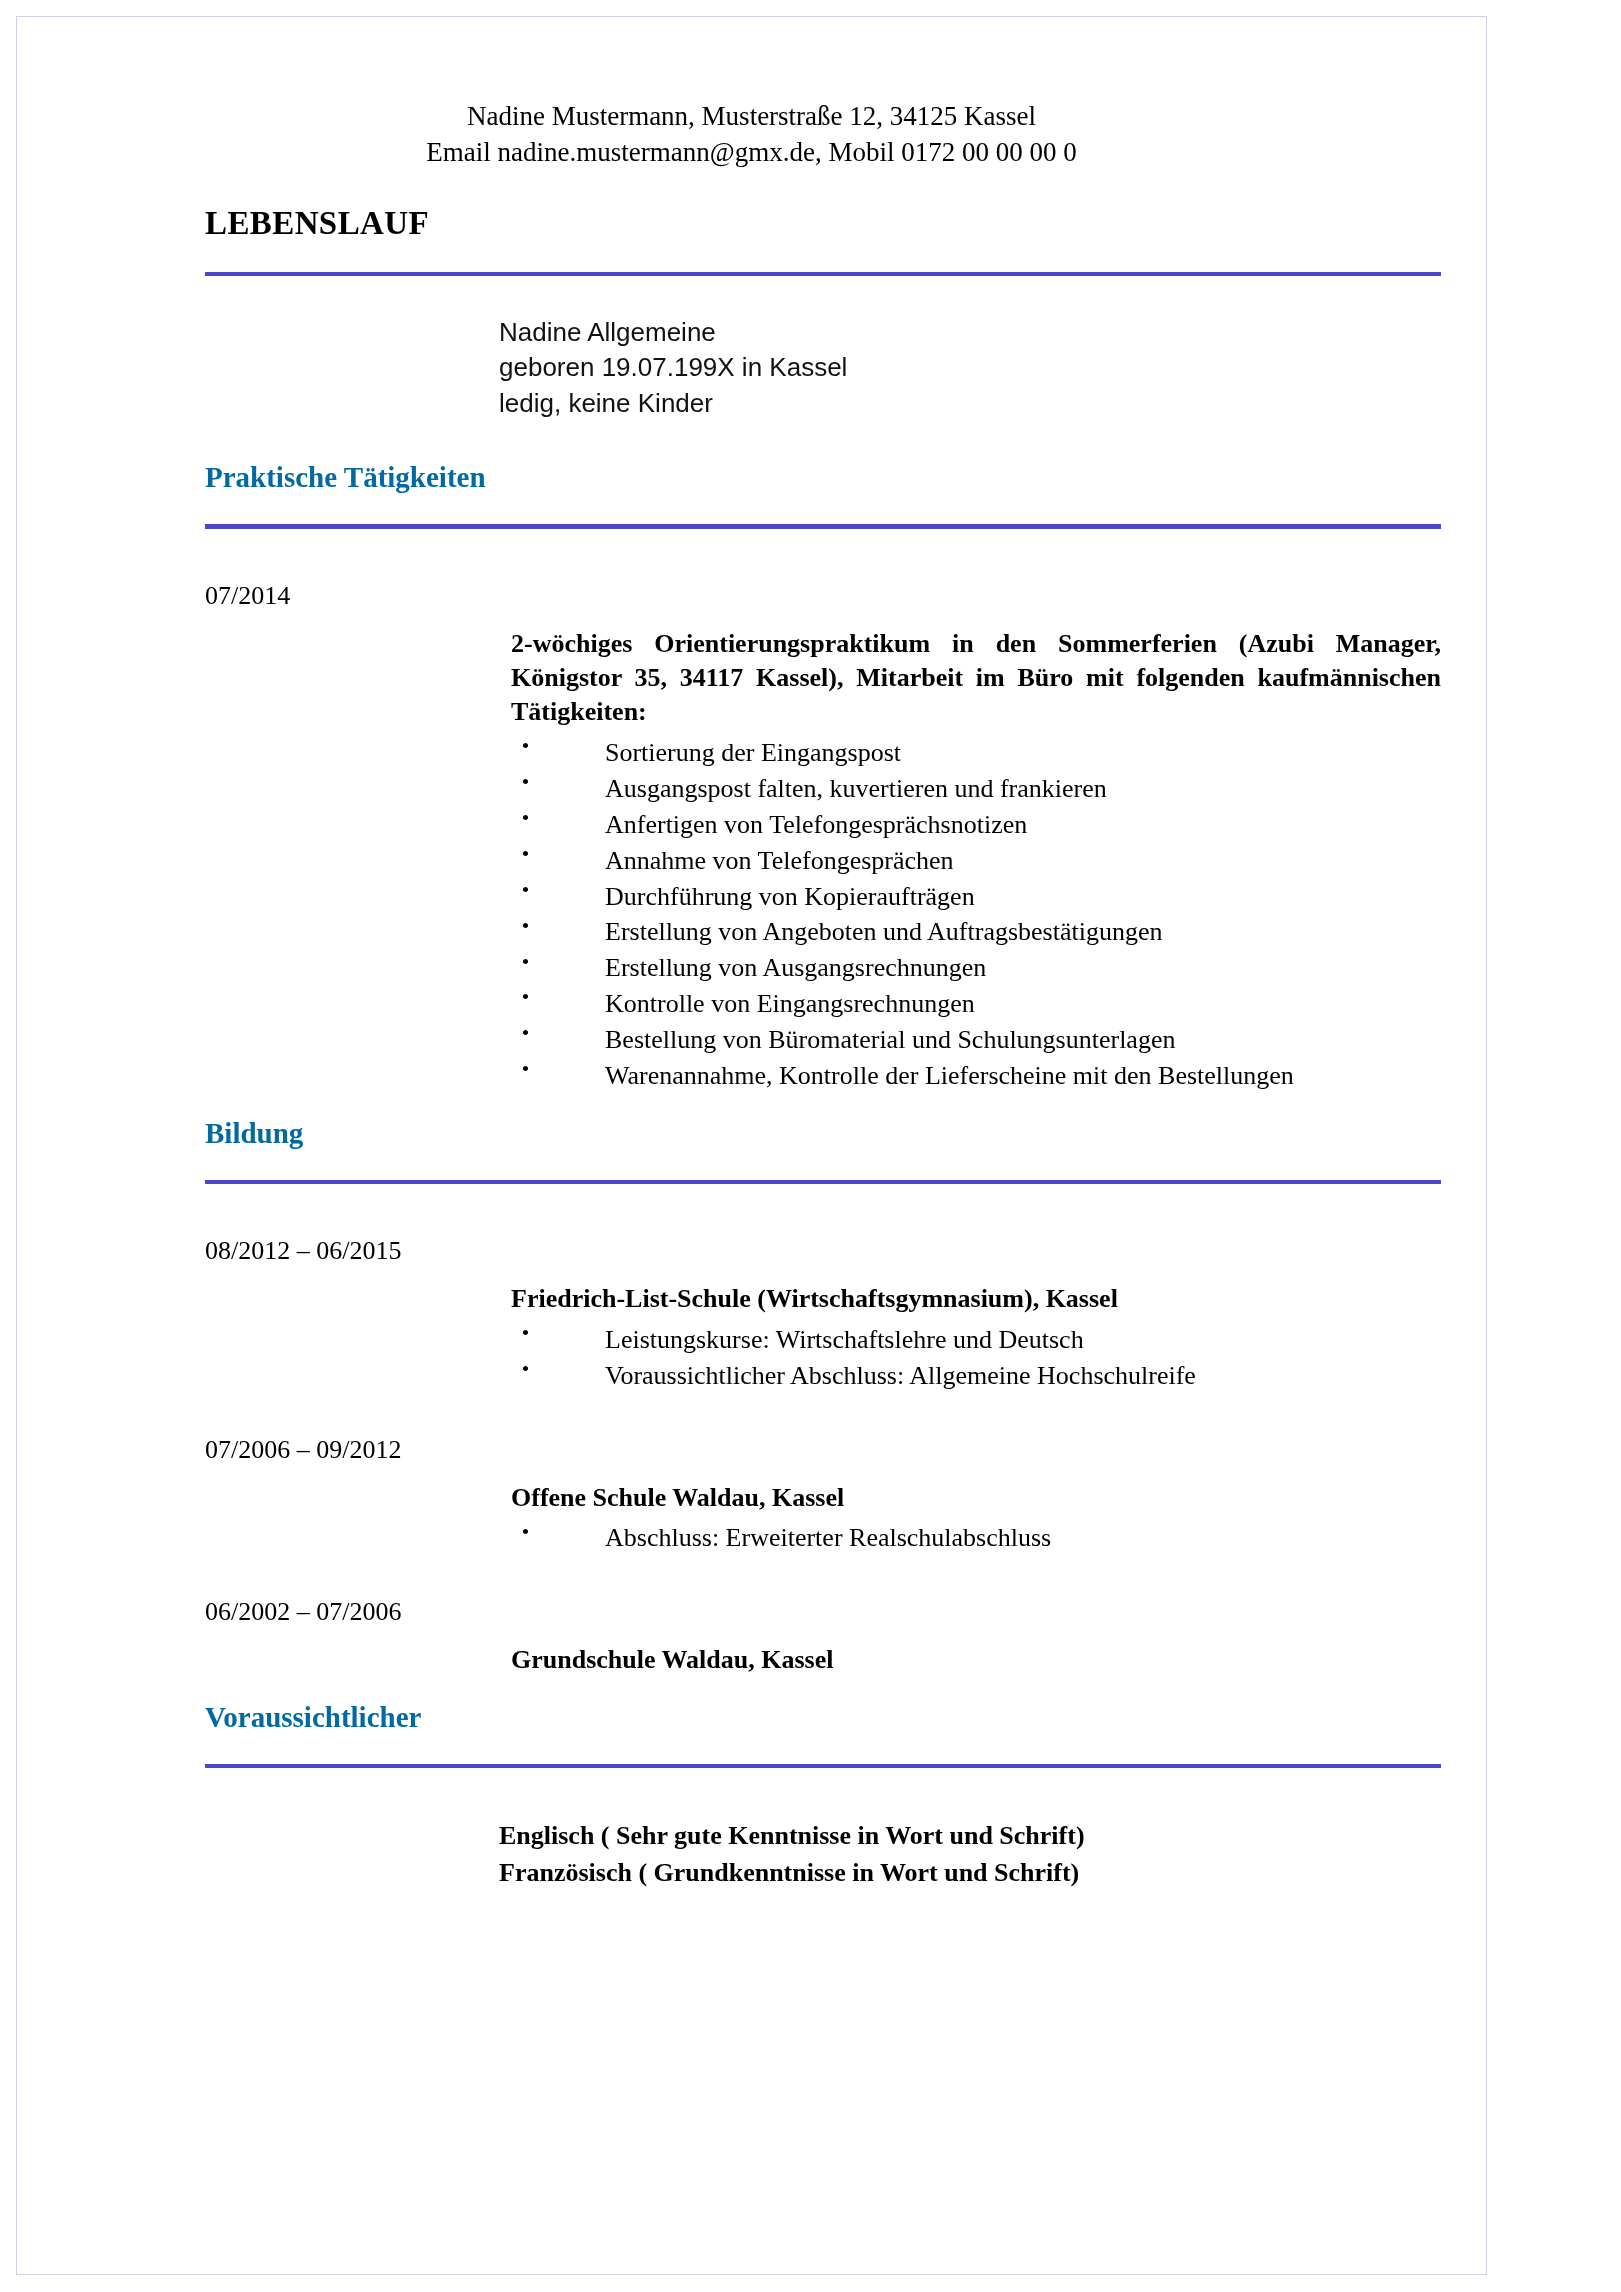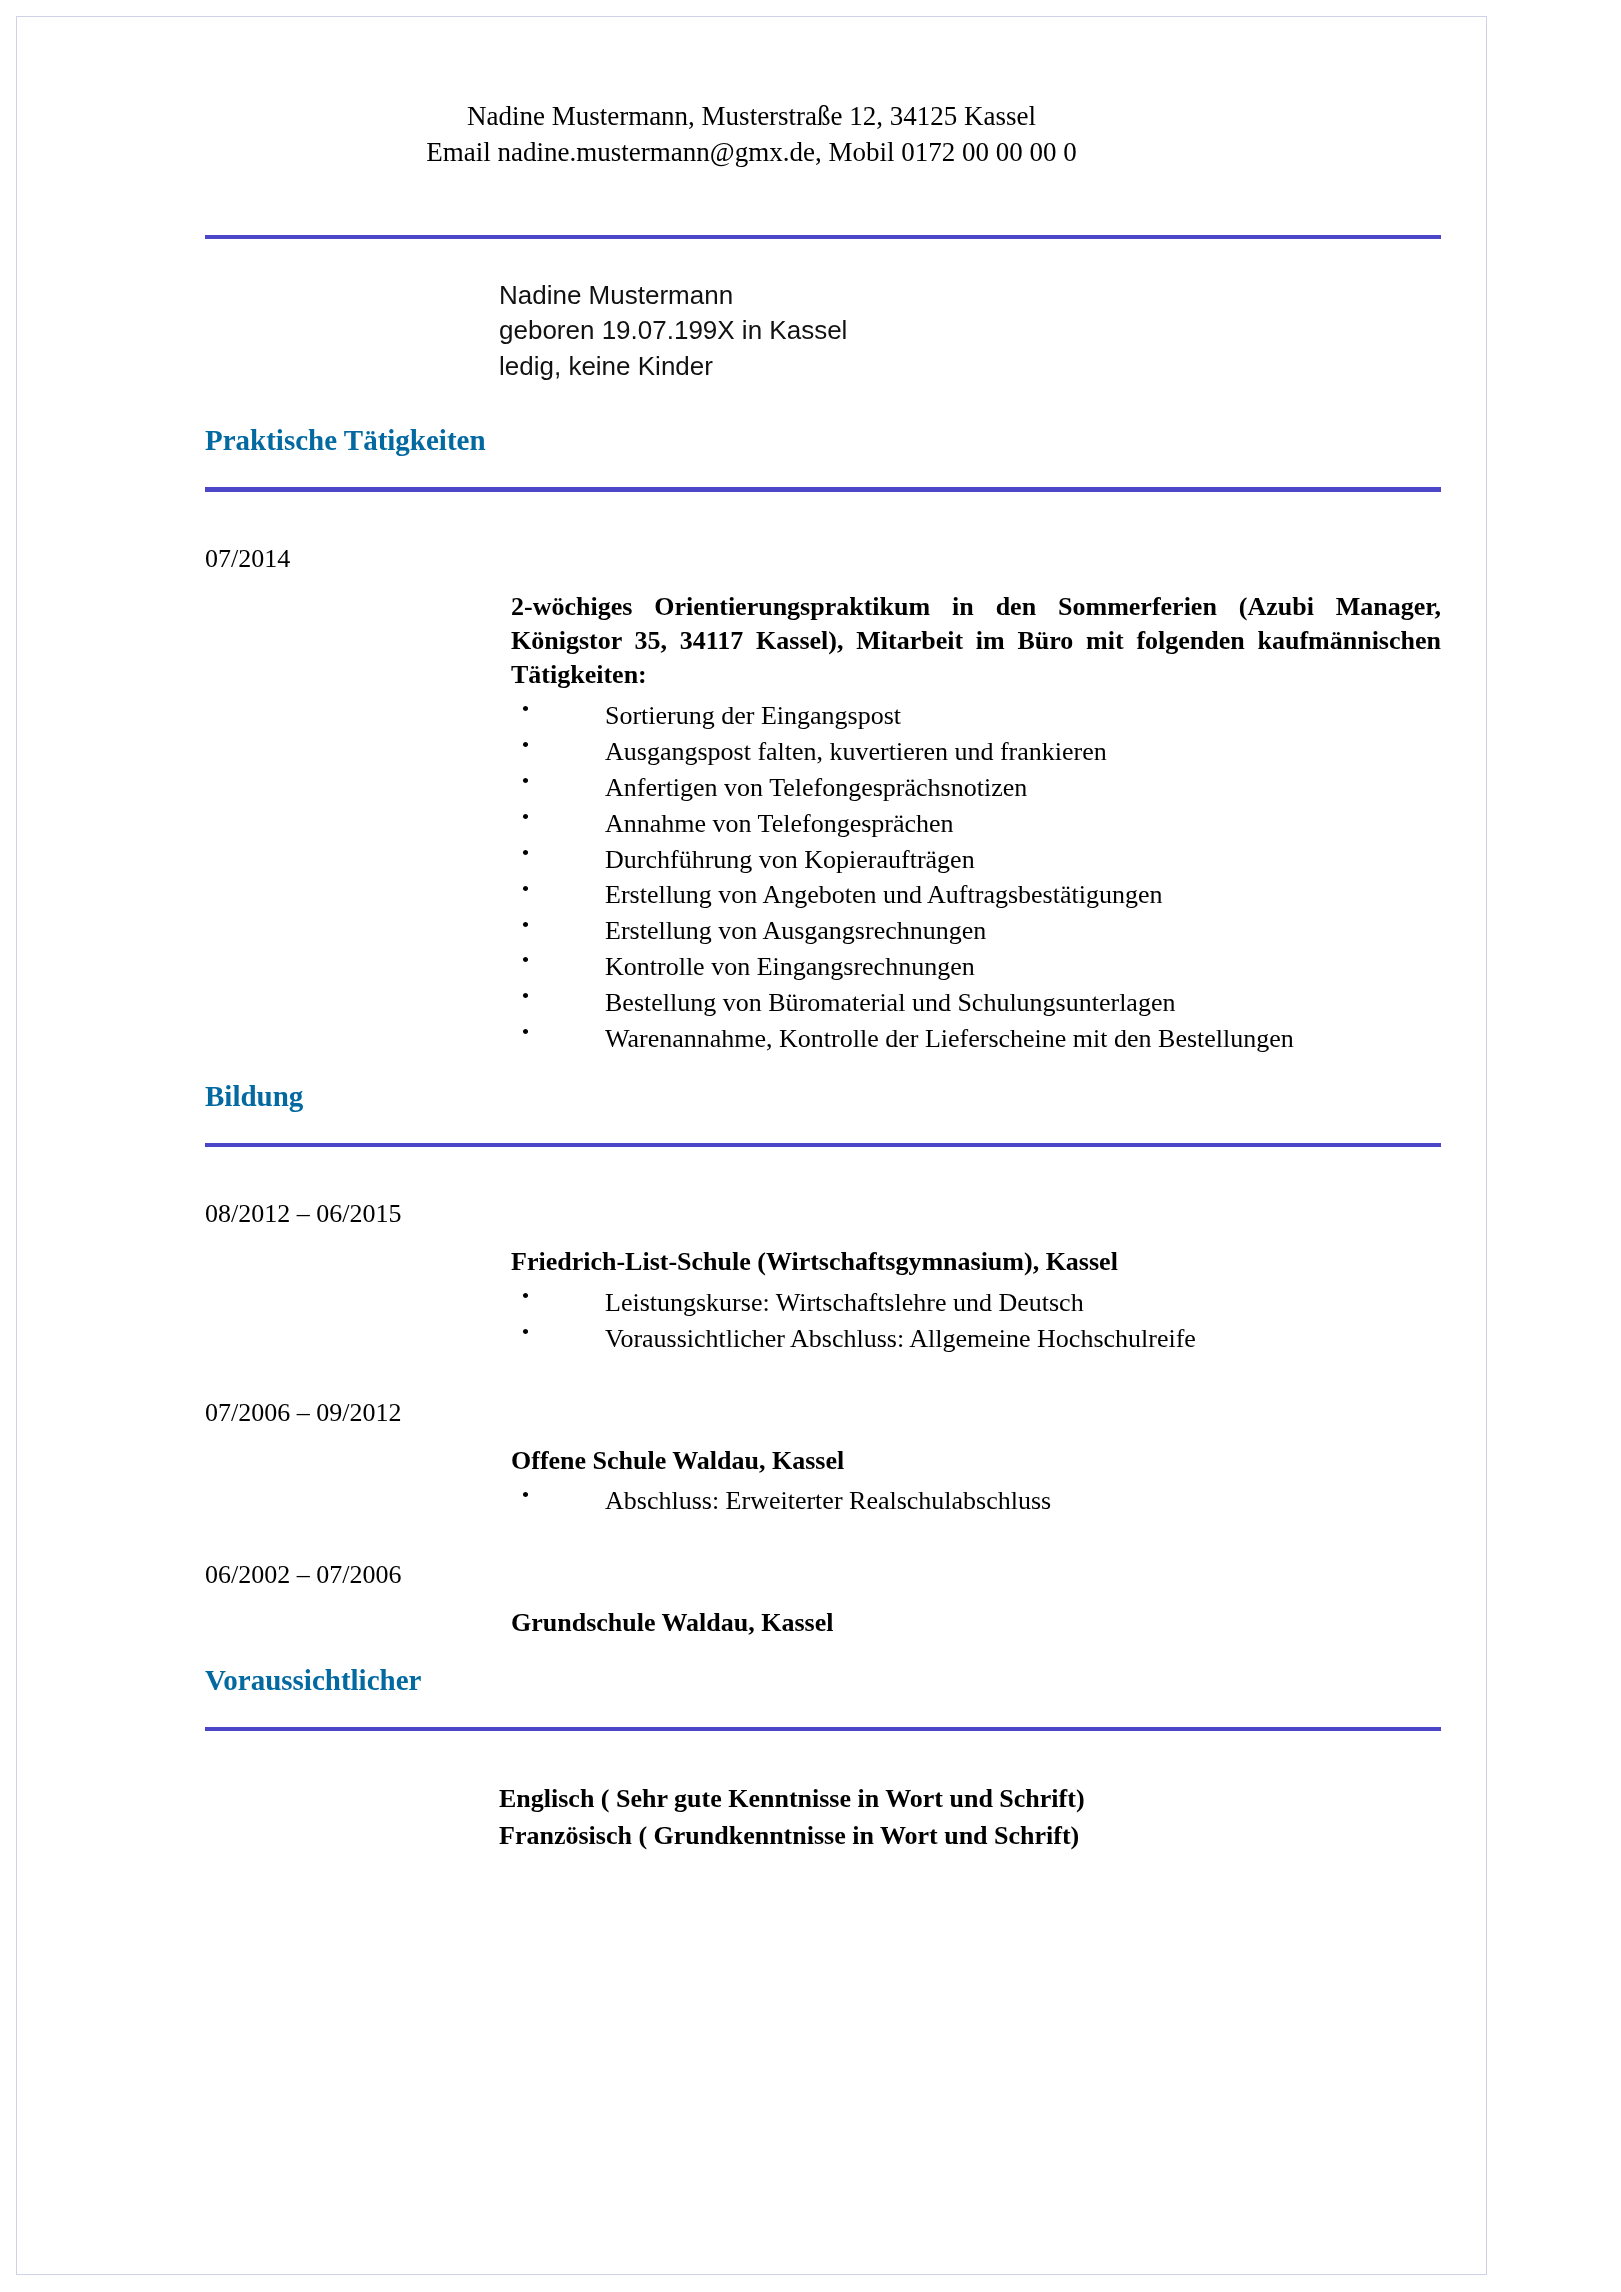--- a/index.html
+++ b/index.html
@@ -166,27 +166,28 @@
 <div class="page">
   <div class="sheet">
 
     <div class="header">
       <div>Nadine Mustermann, Musterstraße 12, 34125 Kassel</div>
       <div>Email nadine.mustermann@gmx.de, Mobil 0172 00 00 00 0</div>
     </div>
 
     <div class="content">
 
+      <div class="title-lebenslauf">LEBENSLAUF</div>
       <div class="spacer-34"></div>
       <div class="rule"></div>
 
       <div class="spacer-44"></div>
 
       <div class="personal">
-        <div>Nadine Mustermann</div>
+        <div>Nadine Allgemeine</div>
         <div>geboren 19.07.199X in Kassel</div>
         <div>ledig, keine Kinder</div>
       </div>
 
       <div class="spacer-44"></div>
 
       <div class="h2">Praktische Tätigkeiten</div>
       <div class="spacer-34"></div>
       <div class="rule thick"></div>
 

